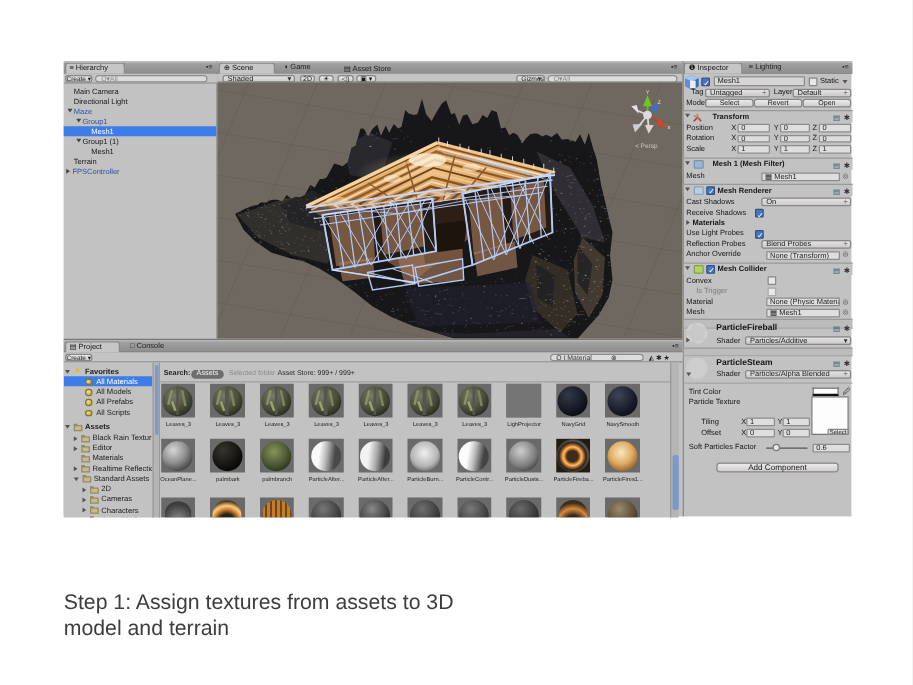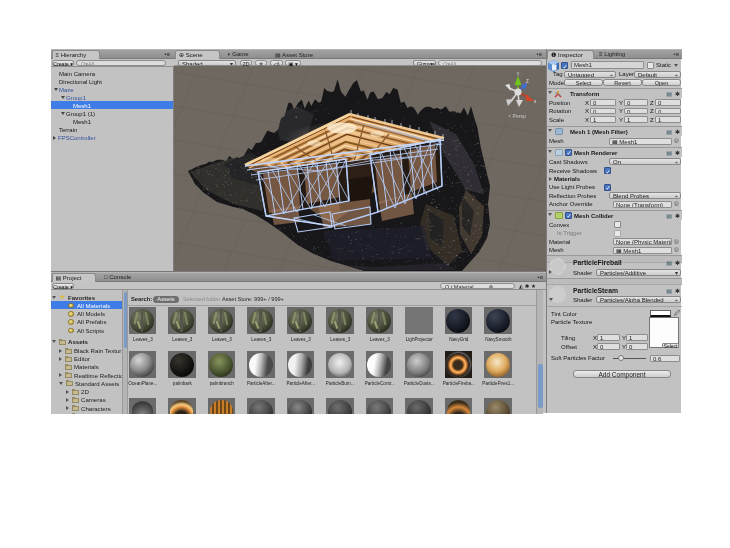--- a/index.html
+++ b/index.html
@@ -1504,13 +1504,14 @@
         <div class="a" style="left:356.3px;top:108.0px;width:27.3px;height:16px;background:#6a6a6a;overflow:hidden;">
             <div style="position:absolute;left:1.5px;top:1.5px;width:24px;height:24px;border-radius:50%;background:radial-gradient(circle at 40% 30%,#9a8a6a,#4a3c24 70%);"></div>
           </div>
       </div>
       <div class="a" style="left:485px;top:18px;width:7px;height:124px;background:#b5b5b5;border-left:1px solid #999;">
         <div class="a" style="left:1px;top:74px;width:4.5px;height:44px;background:#7a9ac7;border-radius:2px;"></div>
       </div>
     </div>
   </div>
 
+  <div class="a" style="left:51px;top:470.5px;width:560px;font-size:17px;line-height:21.8px;color:#3d3d3d;">Step 1: Assign textures from assets to 3D<br>model and terrain</div>
 </div>
 
 </body></html>

